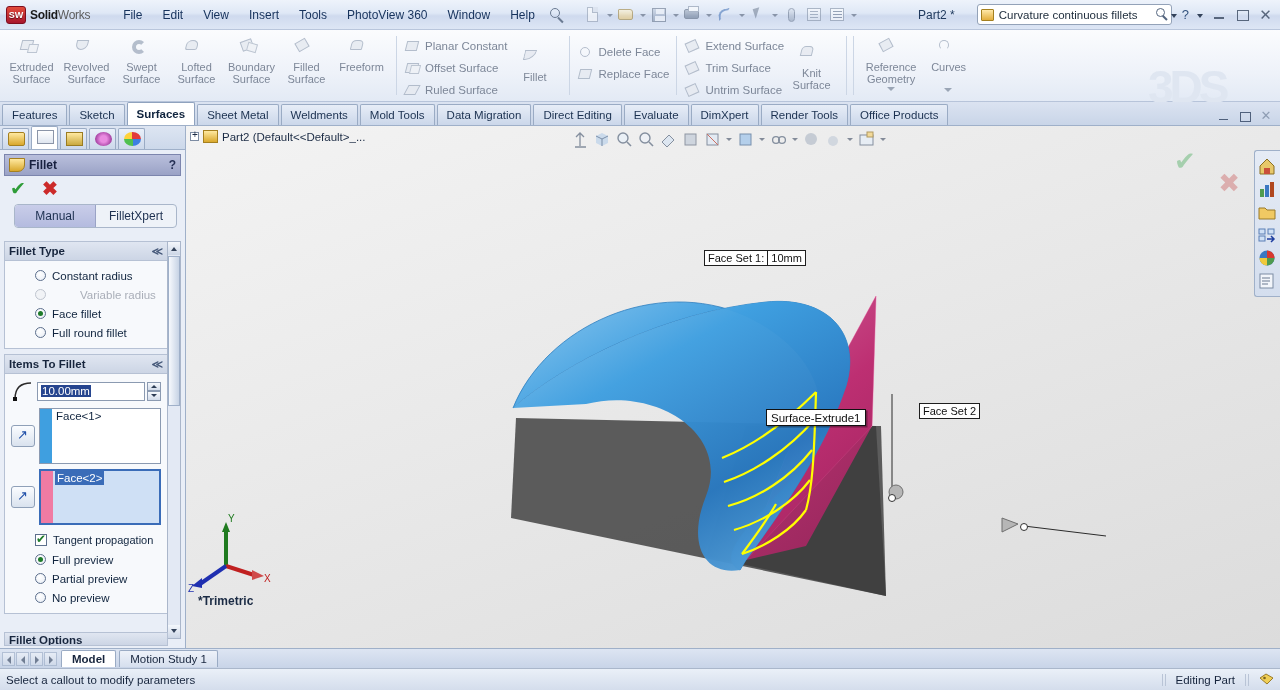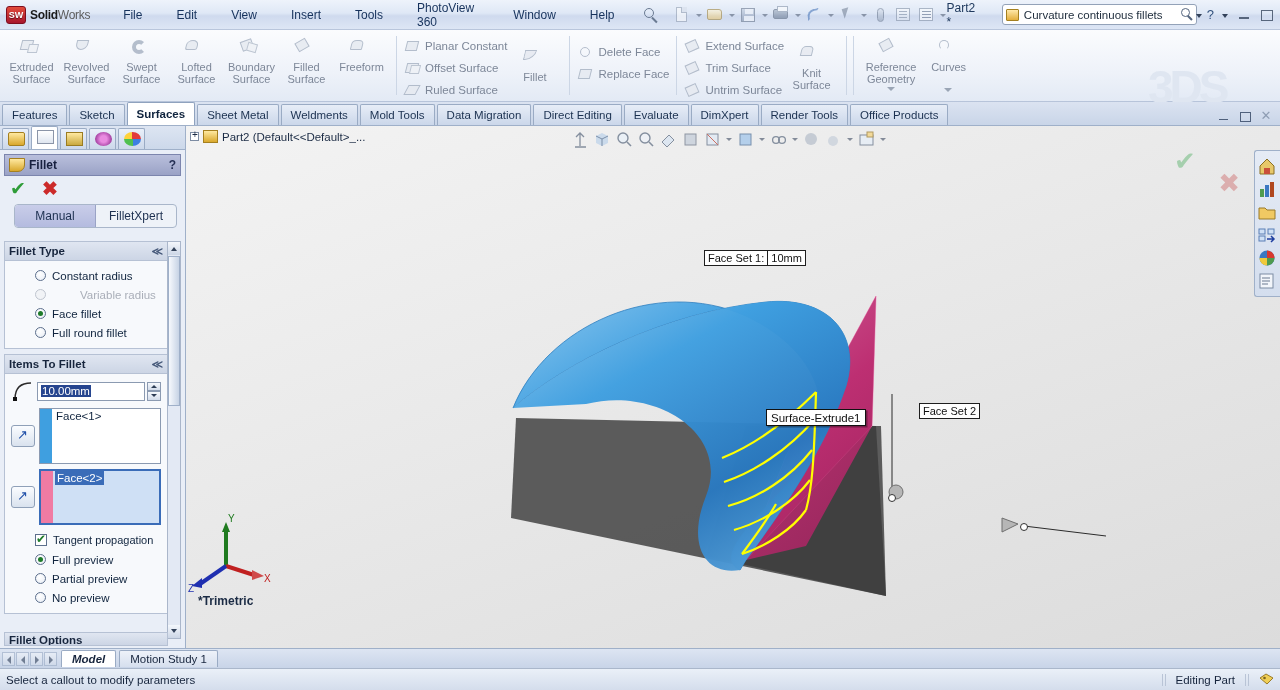--- a/index.html
+++ b/index.html
@@ -24,21 +24,21 @@
   .sw-badge {
     width:20px; height:18px; border-radius:3px;
     background:linear-gradient(180deg,#e24b3a,#a8152c);
     border:1px solid #7d0d1e; color:#fff; font-size:9px; font-weight:bold;
     display:flex; align-items:center; justify-content:center;
     text-shadow:0 1px 1px rgba(0,0,0,.5); margin-right:4px;
   }
   .sw-name { font-size:12px; letter-spacing:-.3px; }
   .sw-name b { color:#1a1a1a; font-weight:bold; }
   .sw-name i { color:#5c5c5c; font-style:normal; font-weight:normal; }
-  .menubar { display:flex; align-items:center; gap:16px; margin-left:14px; height:30px; }
+  .menubar { display:flex; align-items:center; gap:2px; margin-left:14px; height:30px; }
   .menubar .mi {
     padding:3px 9px; font-size:12px; color:#16325c; border-radius:2px; cursor:default;
   }
   .mi-search-glass { width:22px; height:20px; position:relative; }
   .glass { position:absolute; left:4px; top:3px; width:10px; height:10px;
     border:1.6px solid #6a7a92; border-radius:50%; }
   .glass:after { content:""; position:absolute; right:-5px; bottom:-4px; width:7px; height:1.8px;
     background:#6a7a92; transform:rotate(45deg); }
 
   .qtoolbar { display:flex; align-items:center; gap:1px; margin-left:14px; }
@@ -296,21 +296,21 @@
     background:linear-gradient(180deg,#f0f4fa,#d3dcea); position:relative; opacity:.6; }
   .navbtn:after { content:""; position:absolute; left:4px; top:3px;
     border-top:4px solid transparent; border-bottom:4px solid transparent; }
   .navbtn.p1:after { border-right:4px solid #33425a; }
   .navbtn.p2:after { border-right:4px solid #33425a; }
   .navbtn.p3:after { border-left:4px solid #33425a; }
   .navbtn.p4:after { border-left:4px solid #33425a; }
   .btab { height:17px; padding:0 10px; margin-left:3px; display:flex; align-items:center;
     font-size:11.5px; background:linear-gradient(180deg,#eef2f9,#d6dfee);
     border:1px solid #9aabc4; border-bottom:none; border-radius:2px 2px 0 0; color:#17253d; }
-  .btab.active { background:#fff; font-weight:bold;font-style:italic; }
+  .btab.active { background:#fff; font-weight:bold; }
 
   .statusbar { position:absolute; left:0; top:668px; width:1280px; height:22px;
     background:linear-gradient(180deg,#eaf0f8,#d4ddec); border-top:1px solid #aab7cb;
     display:flex; align-items:center; font-size:11.5px; color:#16243c; padding:0 6px; }
   .status-right { margin-left:auto; display:flex; align-items:center; gap:10px; }
   .grip { width:4px; height:12px; background:
      repeating-linear-gradient(90deg,#b9c4d6 0 1px, transparent 1px 3px); }
   .tag-ic { width:15px; height:13px; position:relative; }
 </style>
 </head>

